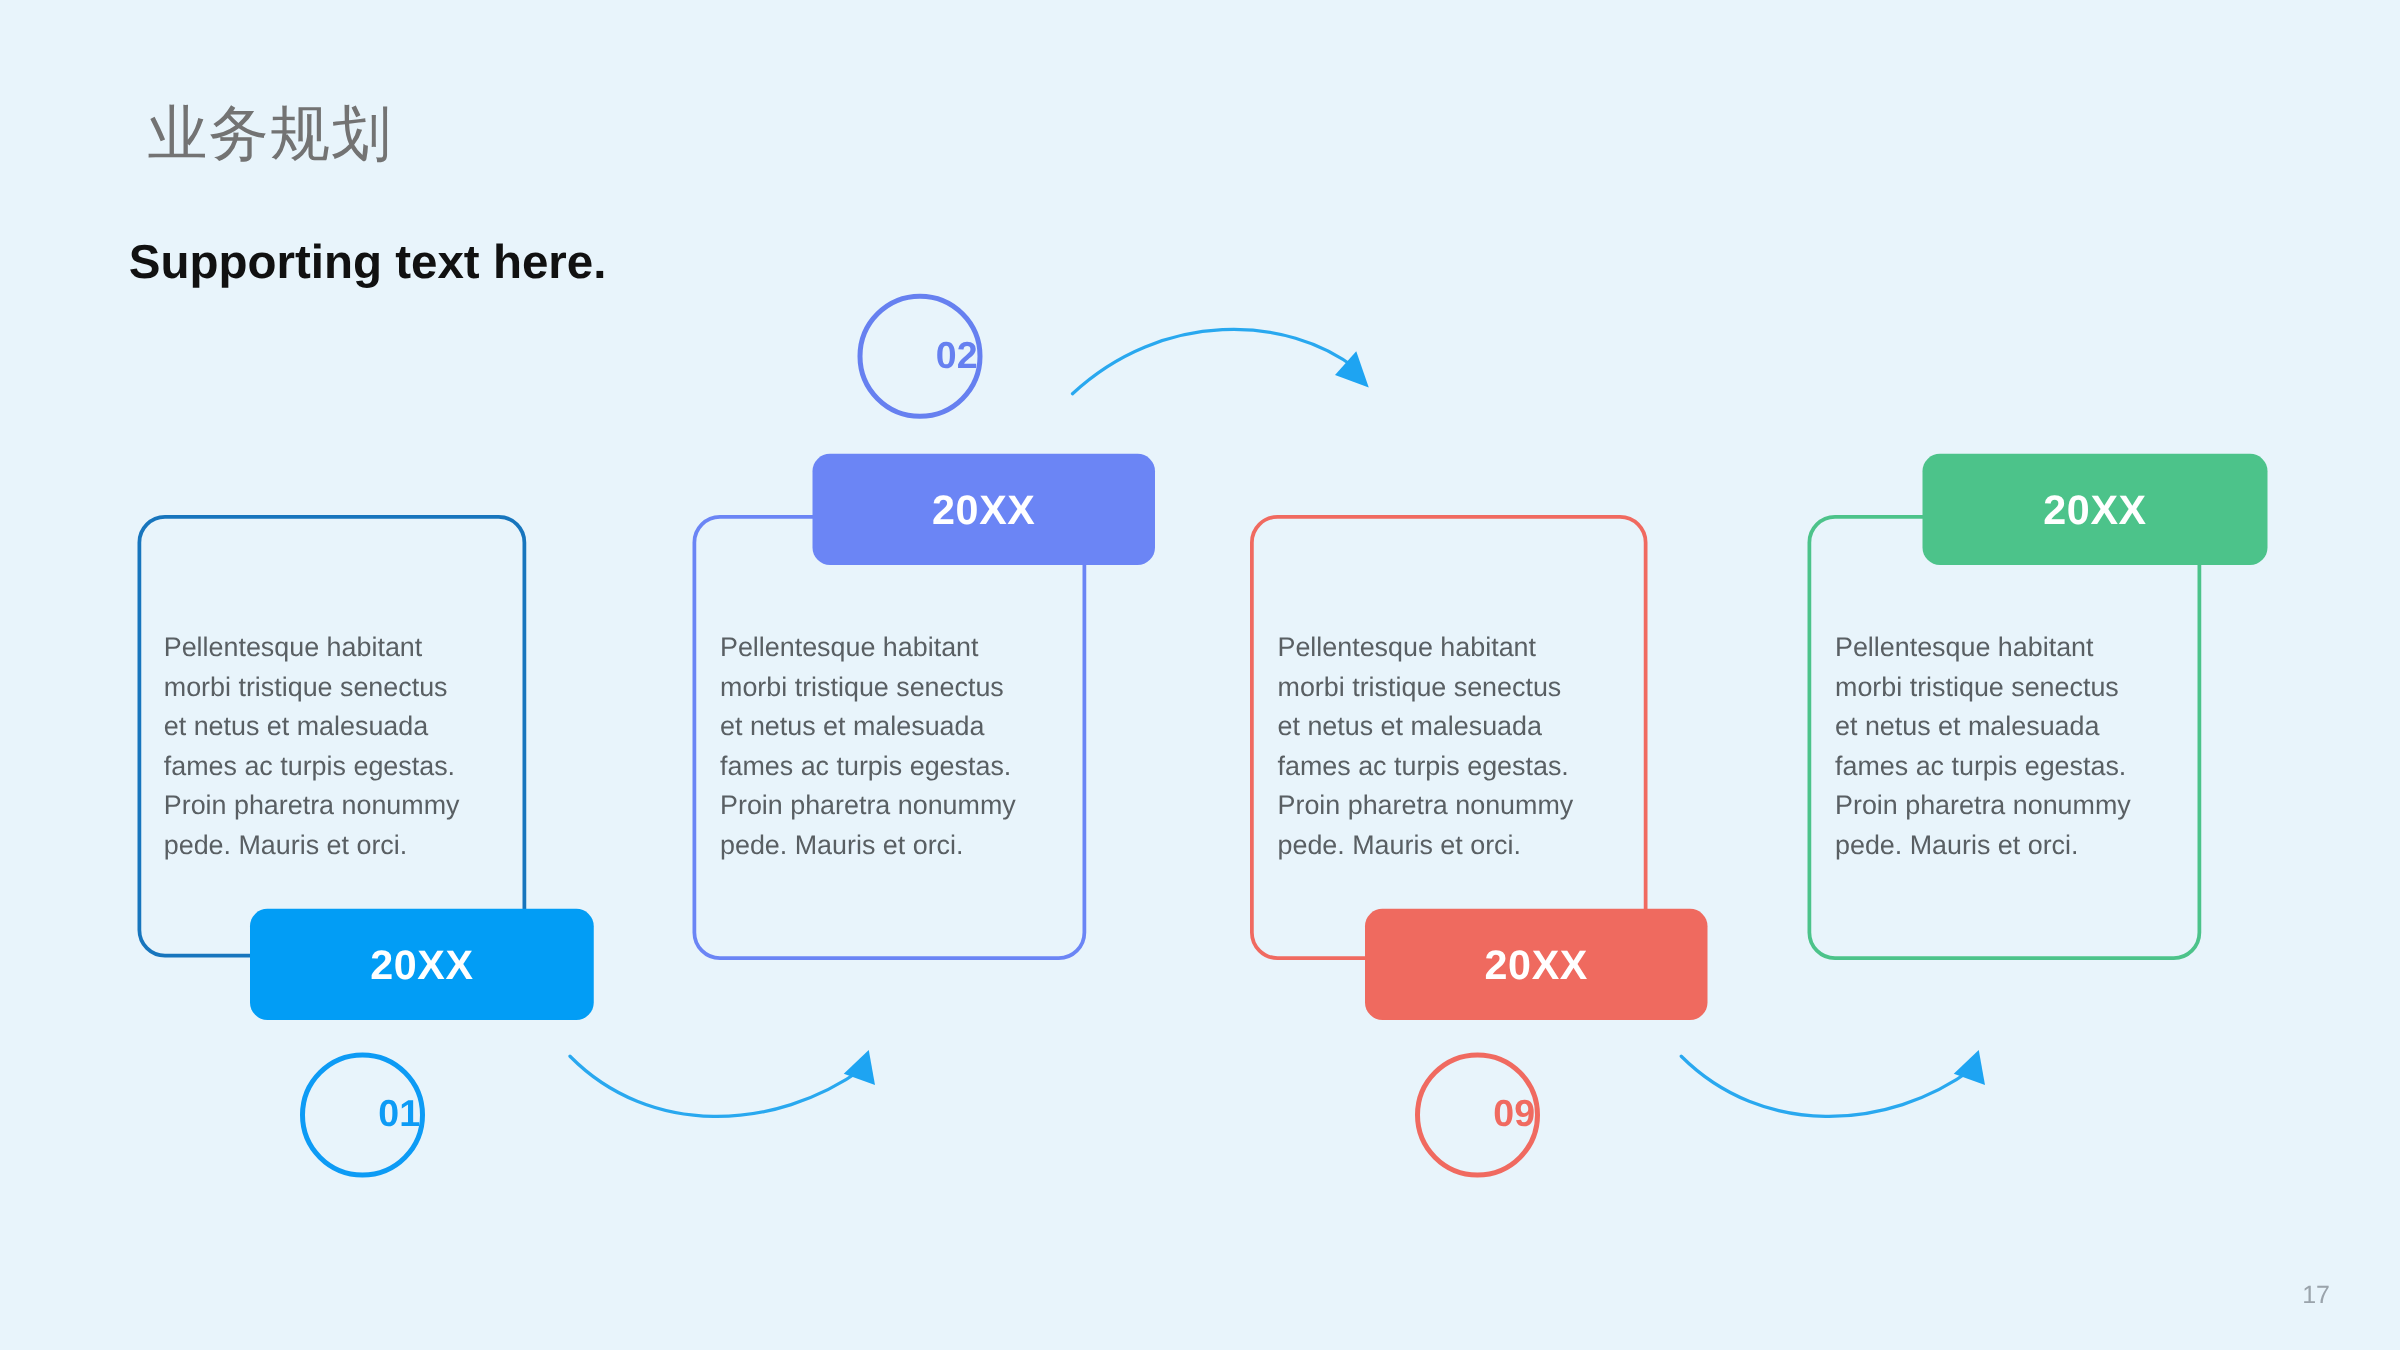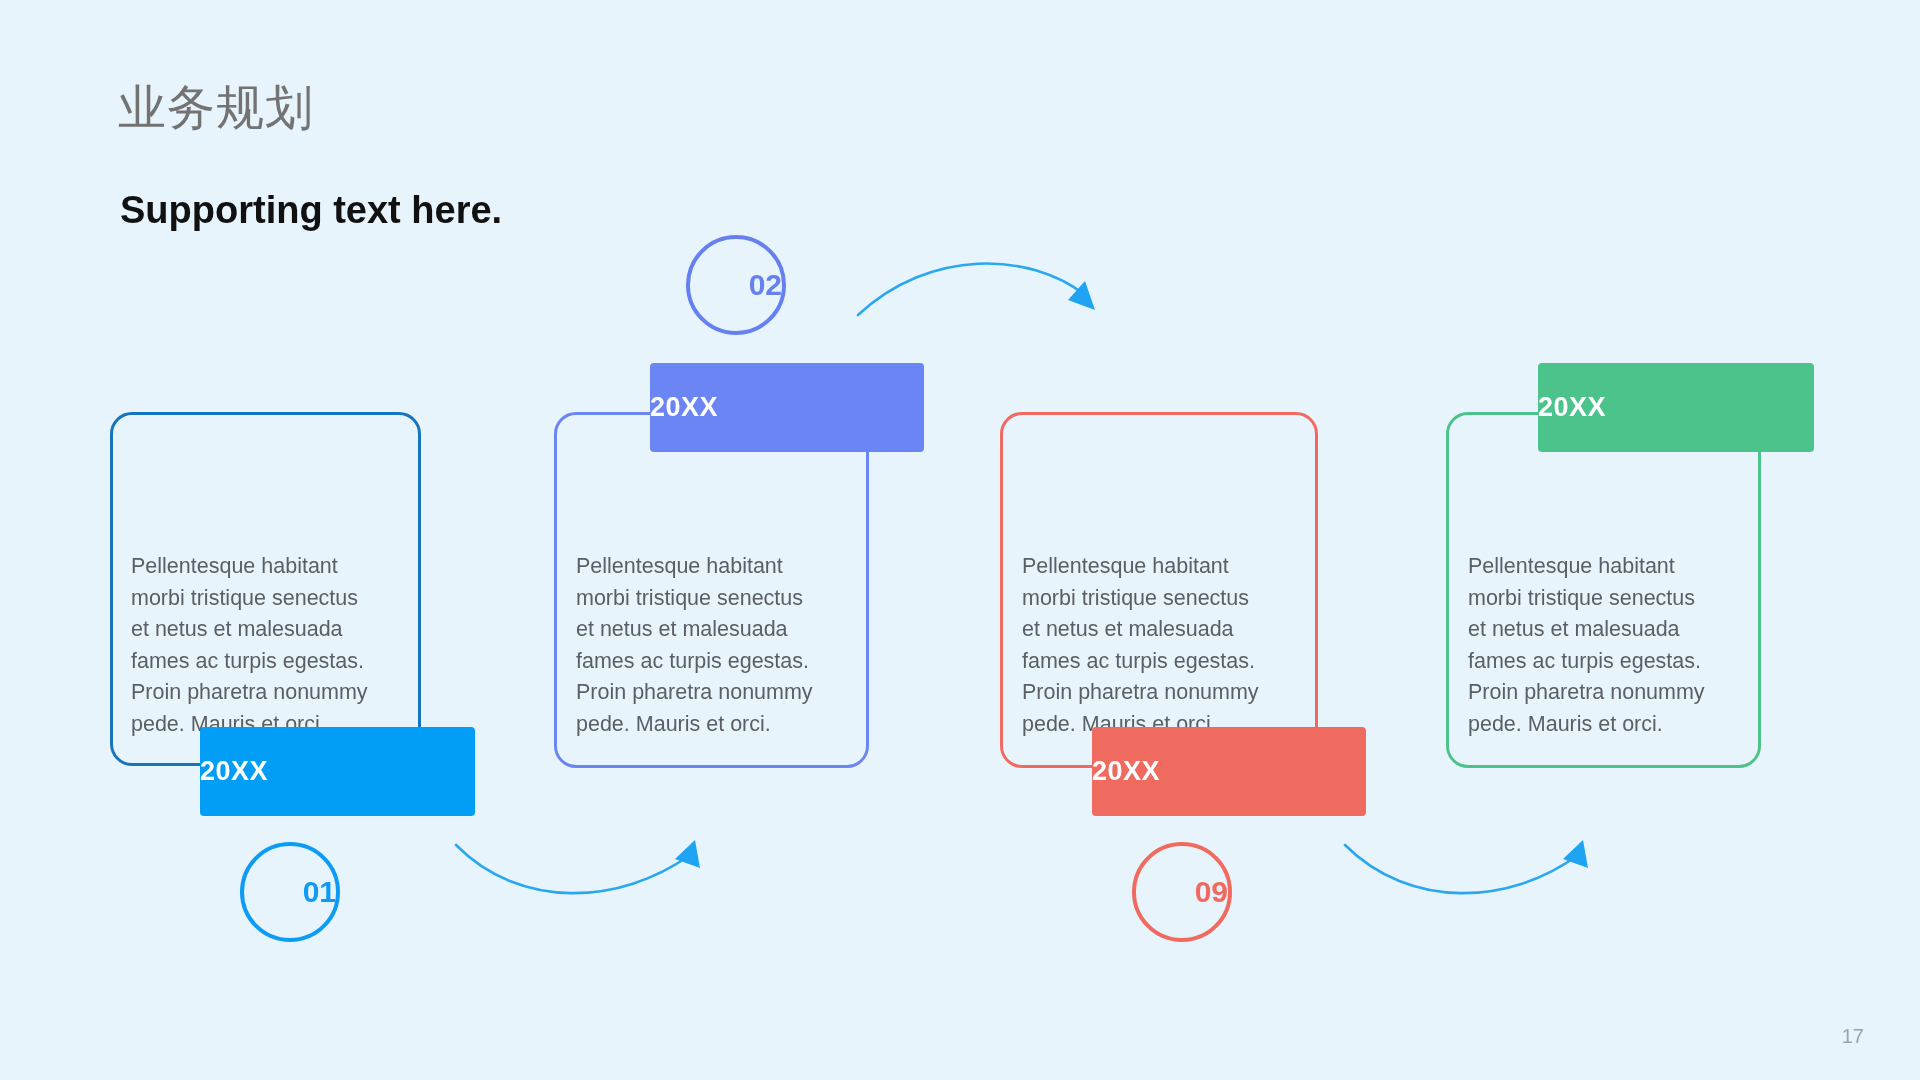--- a/index.html
+++ b/index.html
@@ -27,21 +27,21 @@
     top: 82px;
     font-size: 48px;
     font-weight: 400;
     color: #737373;
     letter-spacing: 1px;
     line-height: 1.1;
     white-space: nowrap;
   }
   .page-subtitle {
     position: absolute;
-    left: 120px;
+    left: 103px;
     top: 188px;
     font-size: 38px;
     font-weight: 700;
     color: #111111;
     line-height: 1.2;
     white-space: nowrap;
   }
 
   
   .card {
@@ -51,30 +51,30 @@
     border-style: solid;
     border-width: 3px;
     background: transparent;
   }
   .card-body {
     position: absolute;
     font-size: 21.5px;
     line-height: 1.47;
     color: #595f63;
     white-space: pre-line;
-    margin-top: 48px;
   }
   .pill {
     position: absolute;
     box-sizing: border-box;
-    border-radius: 4px;
+    border-radius: 14px;
     display: flex;
     align-items: center;
+    justify-content: center;
     color: #ffffff;
-    font-size: 27px;
+    font-size: 33px;
     font-weight: 700;
     letter-spacing: 0.5px;
   }
 
   
   .num-circle {
     position: absolute;
     box-sizing: border-box;
     width: 100px;
     height: 100px;

